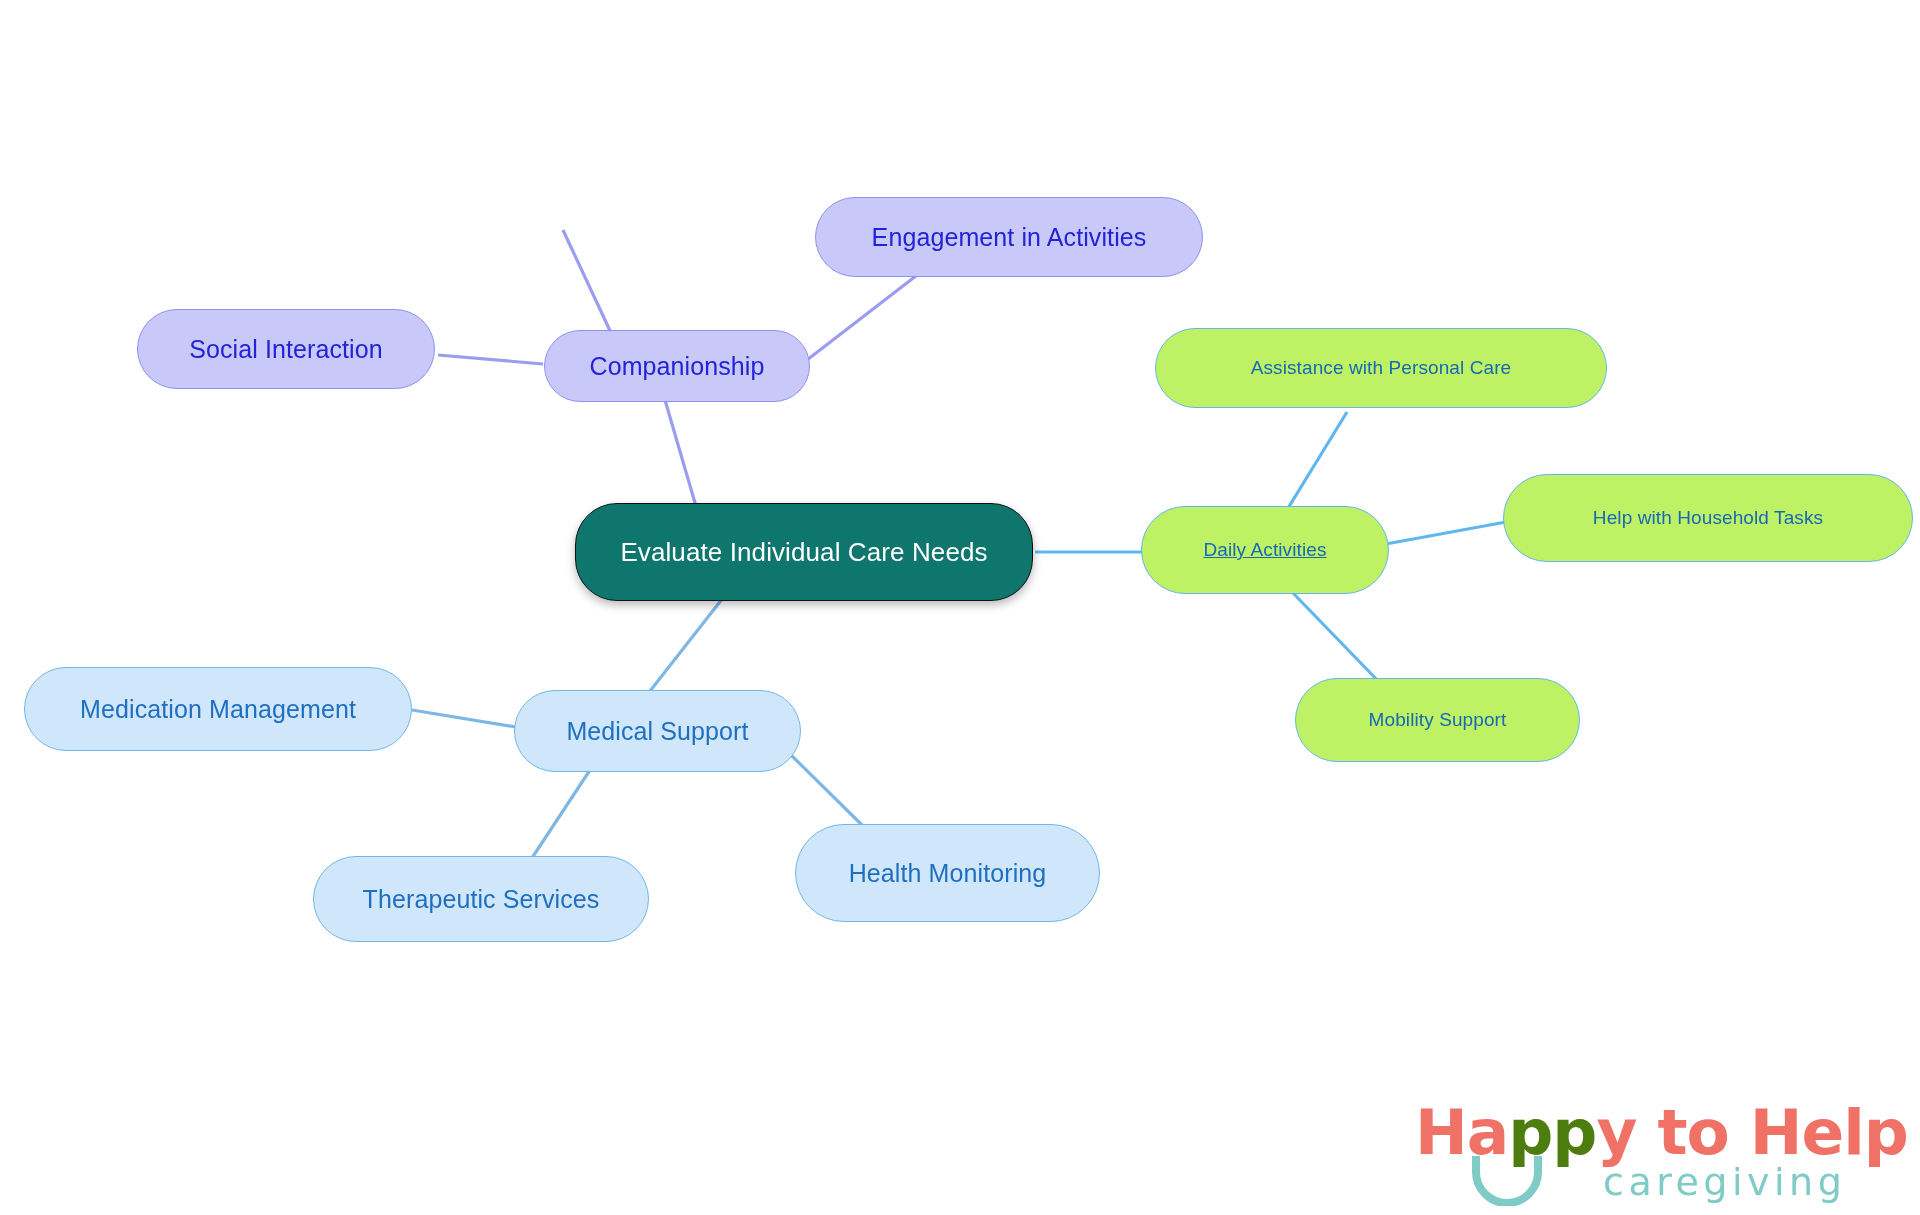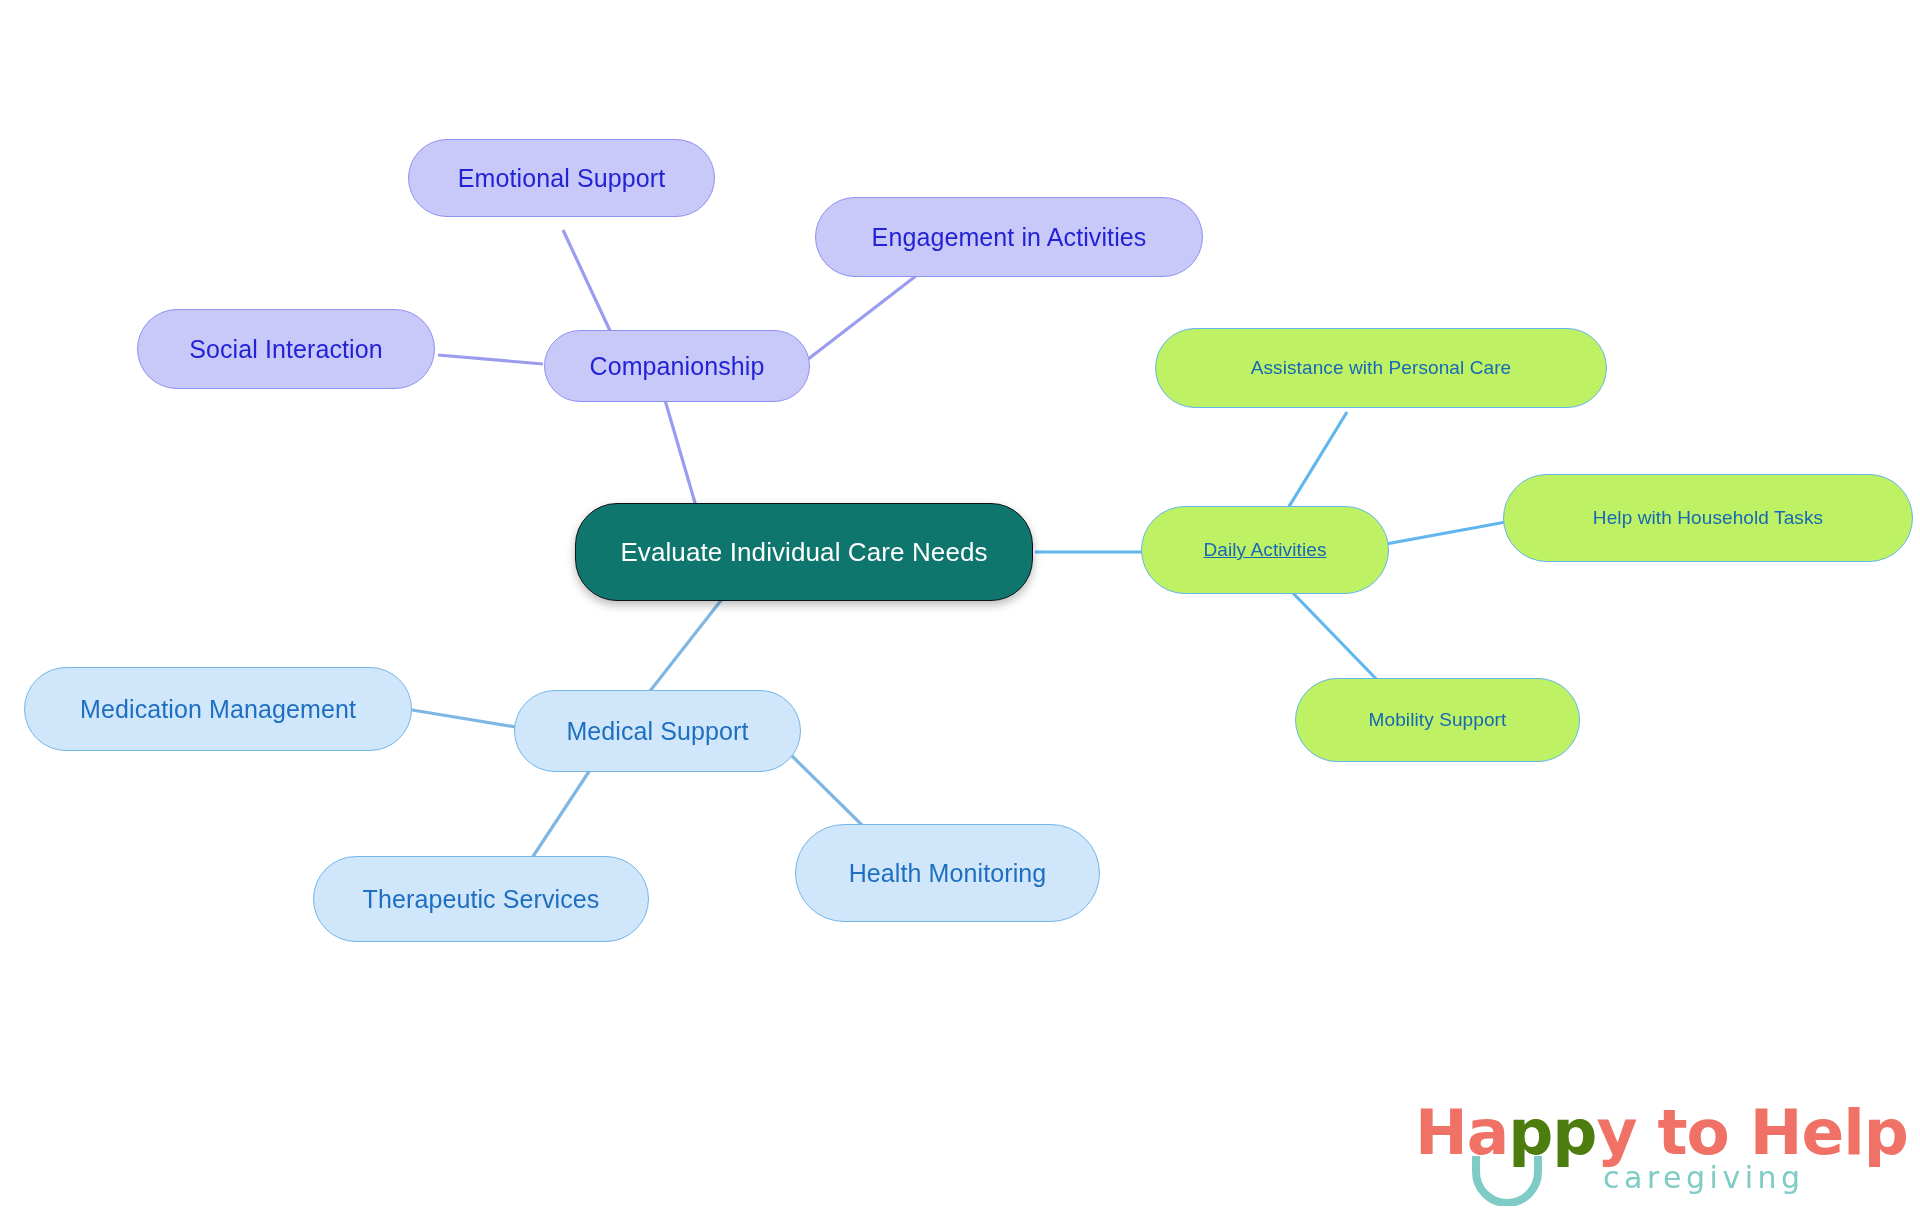--- a/index.html
+++ b/index.html
@@ -95,21 +95,21 @@
     line-height: 70px;
     white-space: nowrap;
   }
   .logo-coral { color: #f07267; }
   .logo-teal  { color: #4d7c0f; }
   .logo-sub {
     position: absolute;
     left: 188px;
     top: 62px;
     font-family: "DejaVu Sans", sans-serif;
-    font-size: 30px;
+    font-size: 38px;
     letter-spacing: 4.5px;
     color: #7fcbc5;
     white-space: nowrap;
   }
   #logo-smile {
     position: absolute;
     left: 55px;
     top: 52px;
     width: 74px;
     height: 56px;
@@ -148,23 +148,20 @@
   </svg>
 
   <div class="node node-root" style="left:575px; top:503px; width:458px; height:98px;">
     <span>Evaluate Individual Care Needs</span>
   </div>
 
   <div class="node node-purple" style="left:544px; top:330px; width:266px; height:72px;">
     <span>Companionship</span>
   </div>
 
-  <div class="node node-purple" style="left:408px; top:139px; width:307px; height:78px;">
-    <span>Emotional Support</span>
-  </div>
 
   <div class="node node-purple" style="left:137px; top:309px; width:298px; height:80px;">
     <span>Social Interaction</span>
   </div>
 
   <div class="node node-purple" style="left:815px; top:197px; width:388px; height:80px;">
     <span>Engagement in Activities</span>
   </div>
 
   <div class="node node-blue" style="left:1141px; top:506px; width:248px; height:88px;text-decoration:underline;">

